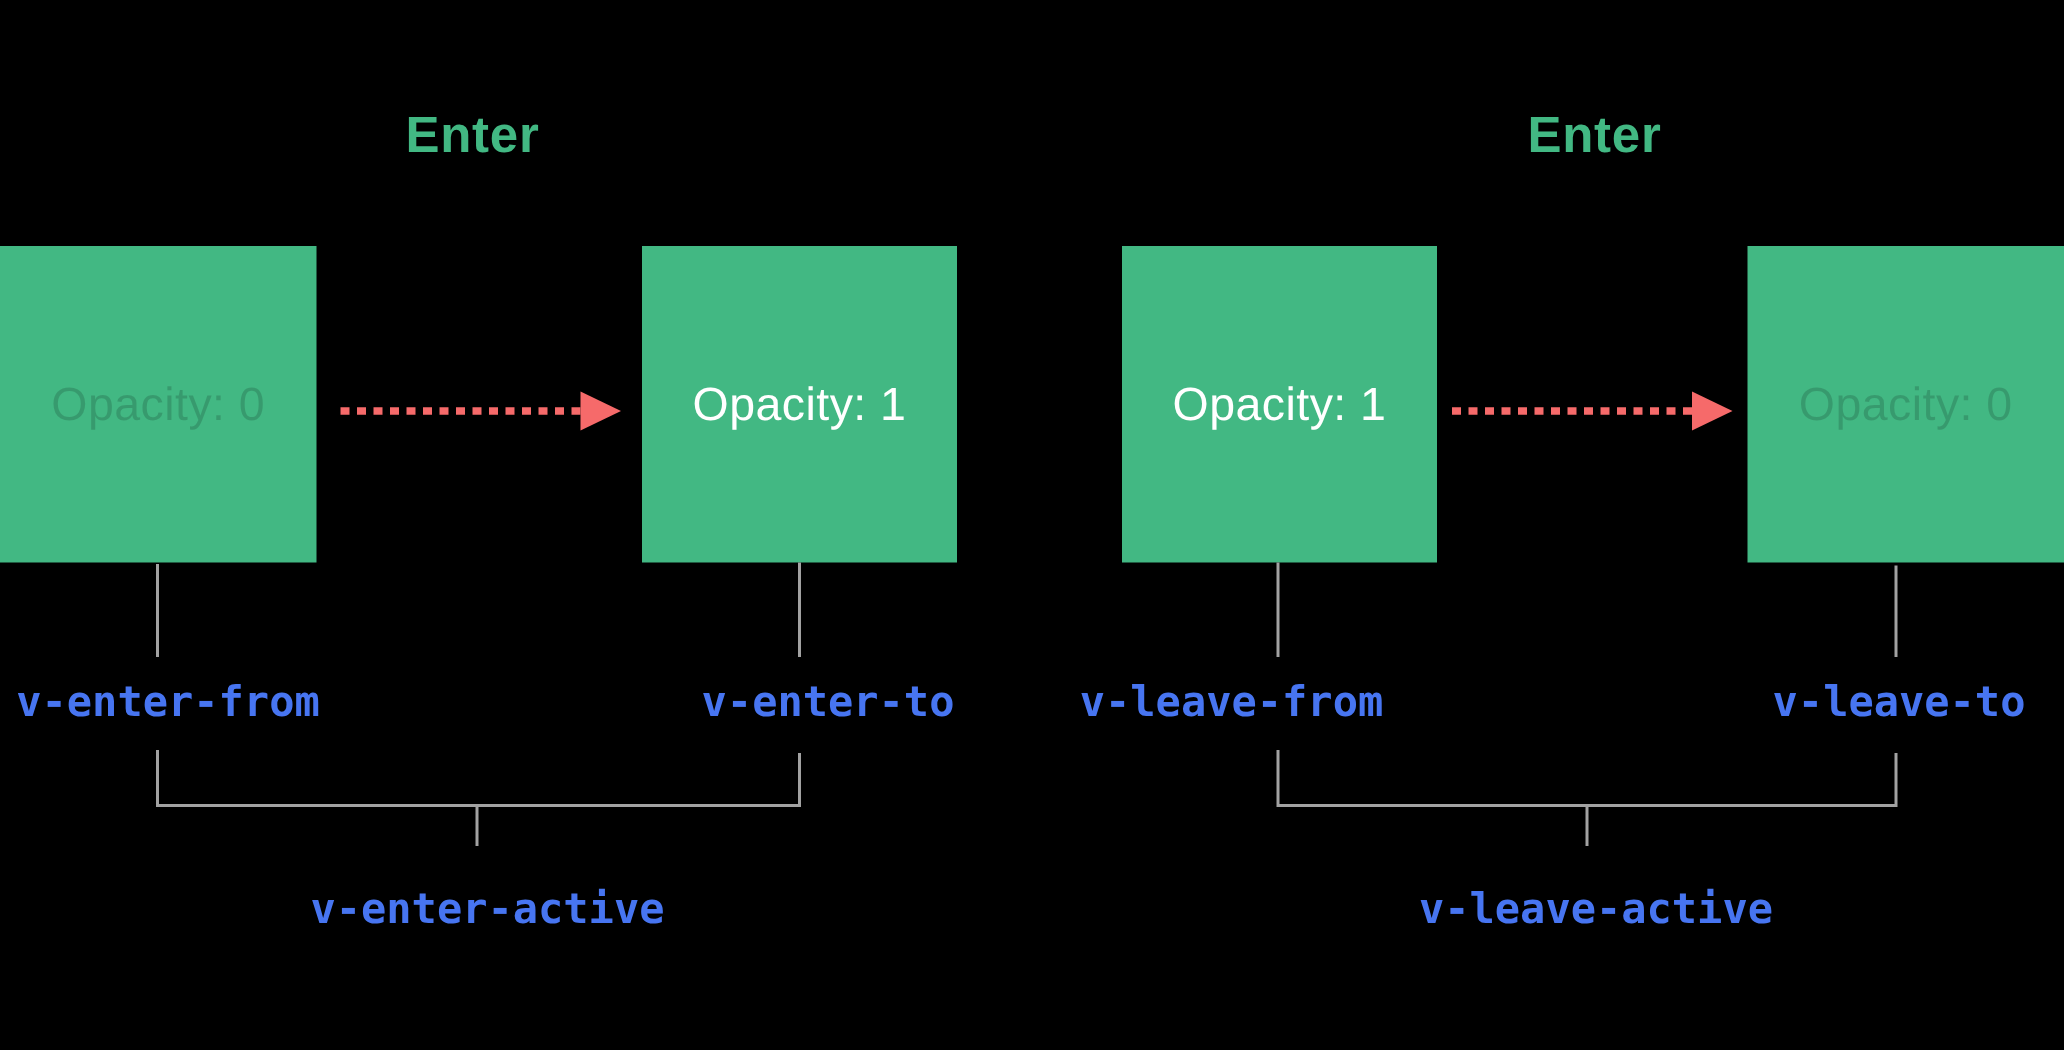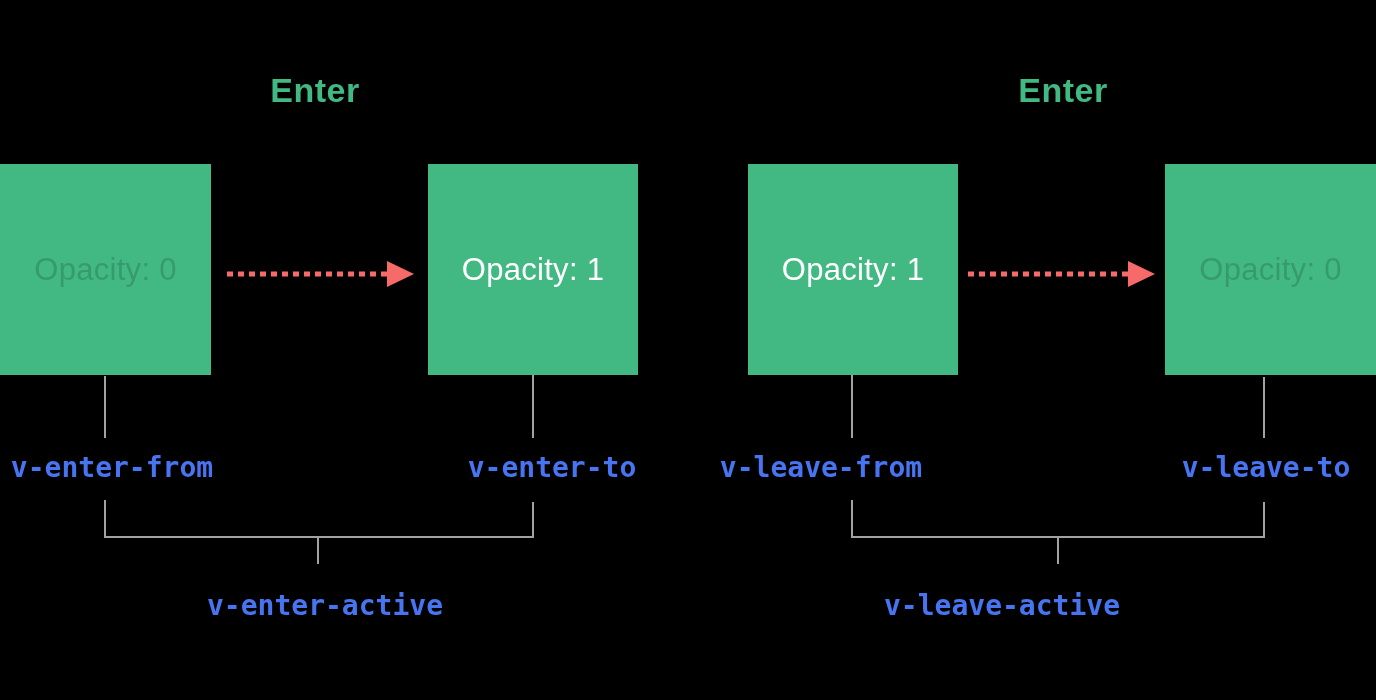--- a/index.html
+++ b/index.html
@@ -139,16 +139,16 @@
     <div class="vline" style="left:1263px; top:377px; height:61px;"></div>
 
     <div class="class-label row-classes" style="left:661px;">v-leave-from</div>
     <div class="class-label row-classes" style="left:1106px;">v-leave-to</div>
 
     <div class="vline" style="left:851px; top:500px; height:36px;"></div>
     <div class="vline" style="left:1263px; top:502px; height:34px;"></div>
     <div class="hline" style="left:851px; top:536px; width:414px;"></div>
     <div class="vline" style="left:1057px; top:538px; height:26px;"></div>
 
-    <div class="class-label row-active" style="left:842px;">v-leave-active</div>
+    <div class="class-label row-active" style="left:904px;">v-leave-active</div>
   </div>
 
 </div>
 
 </body></html>

